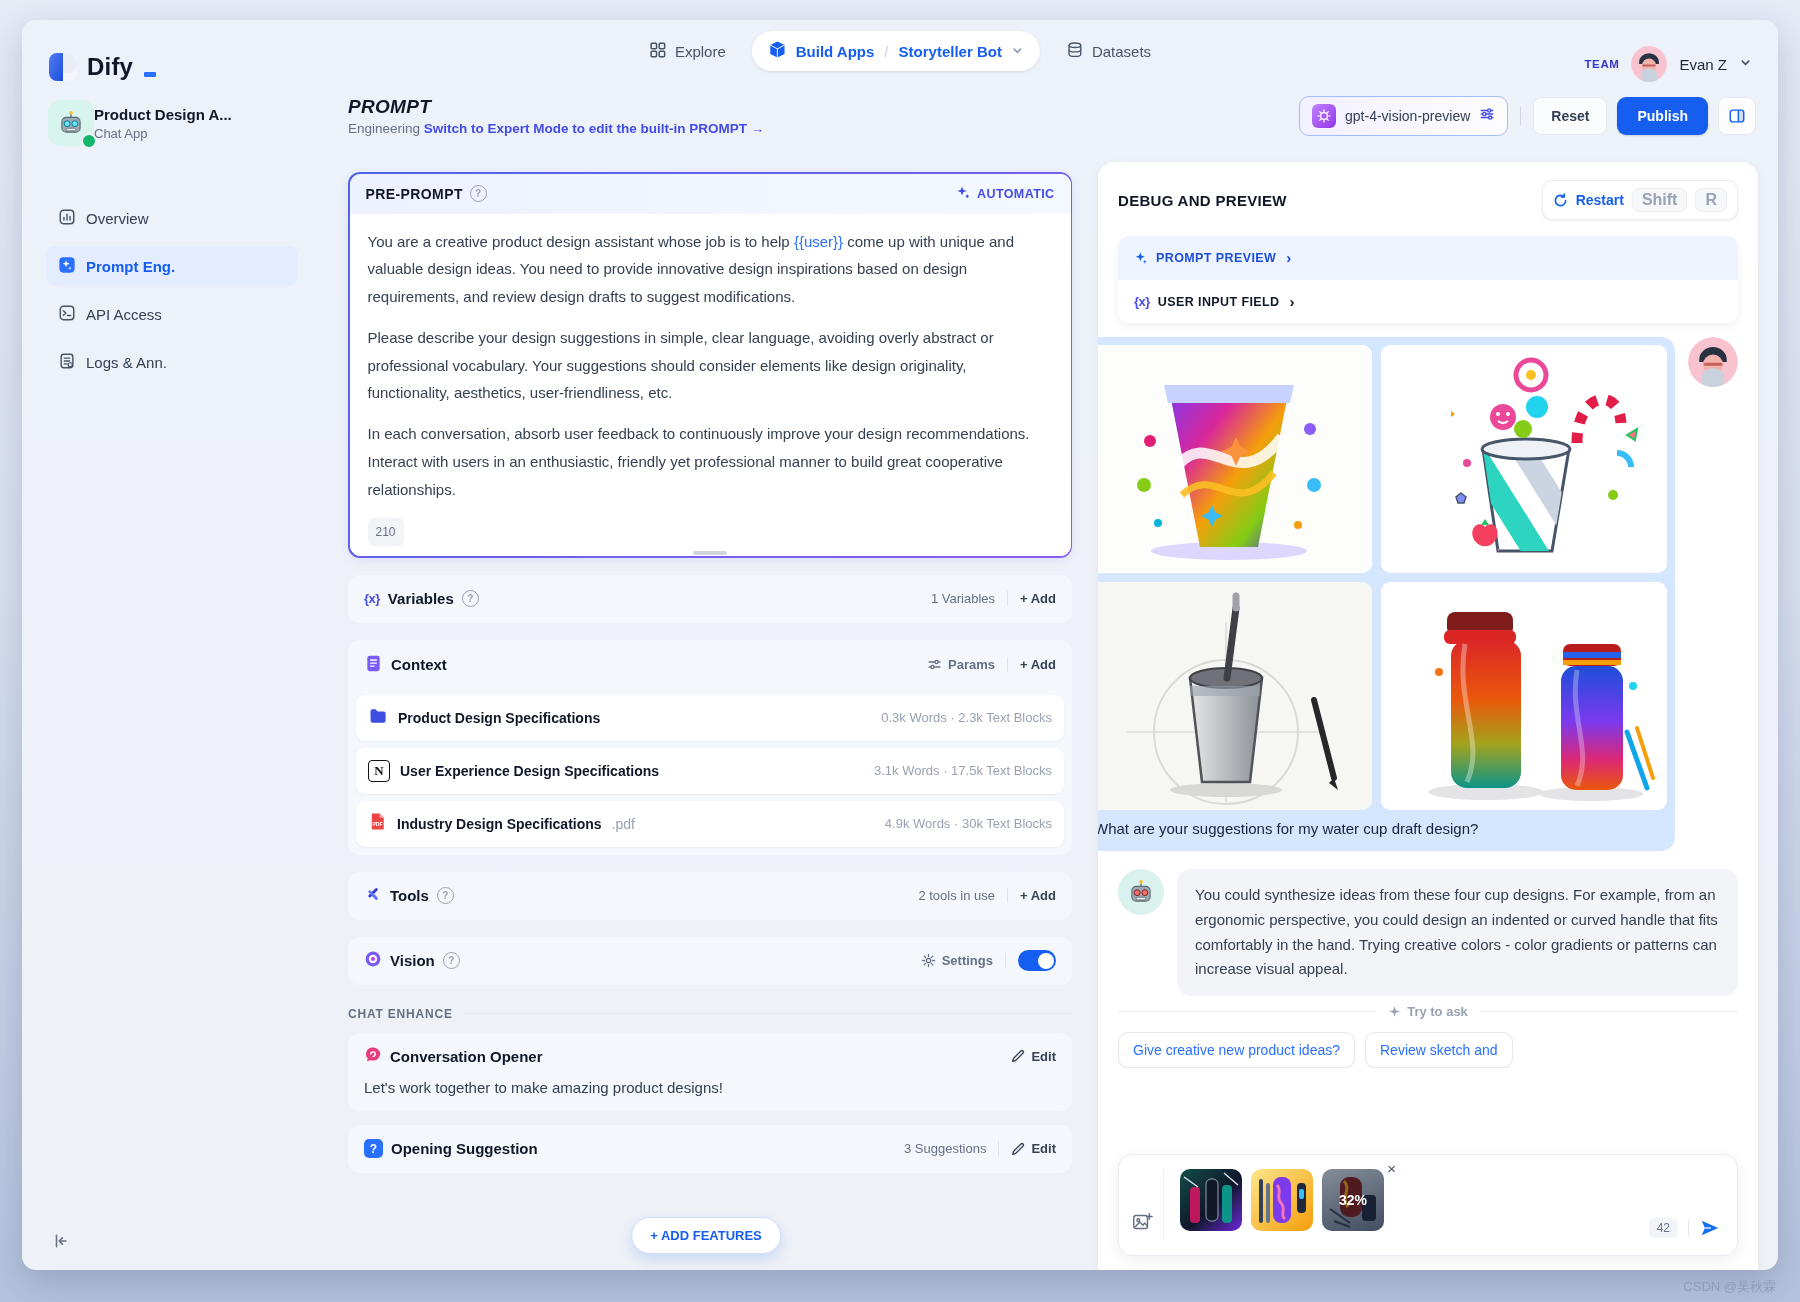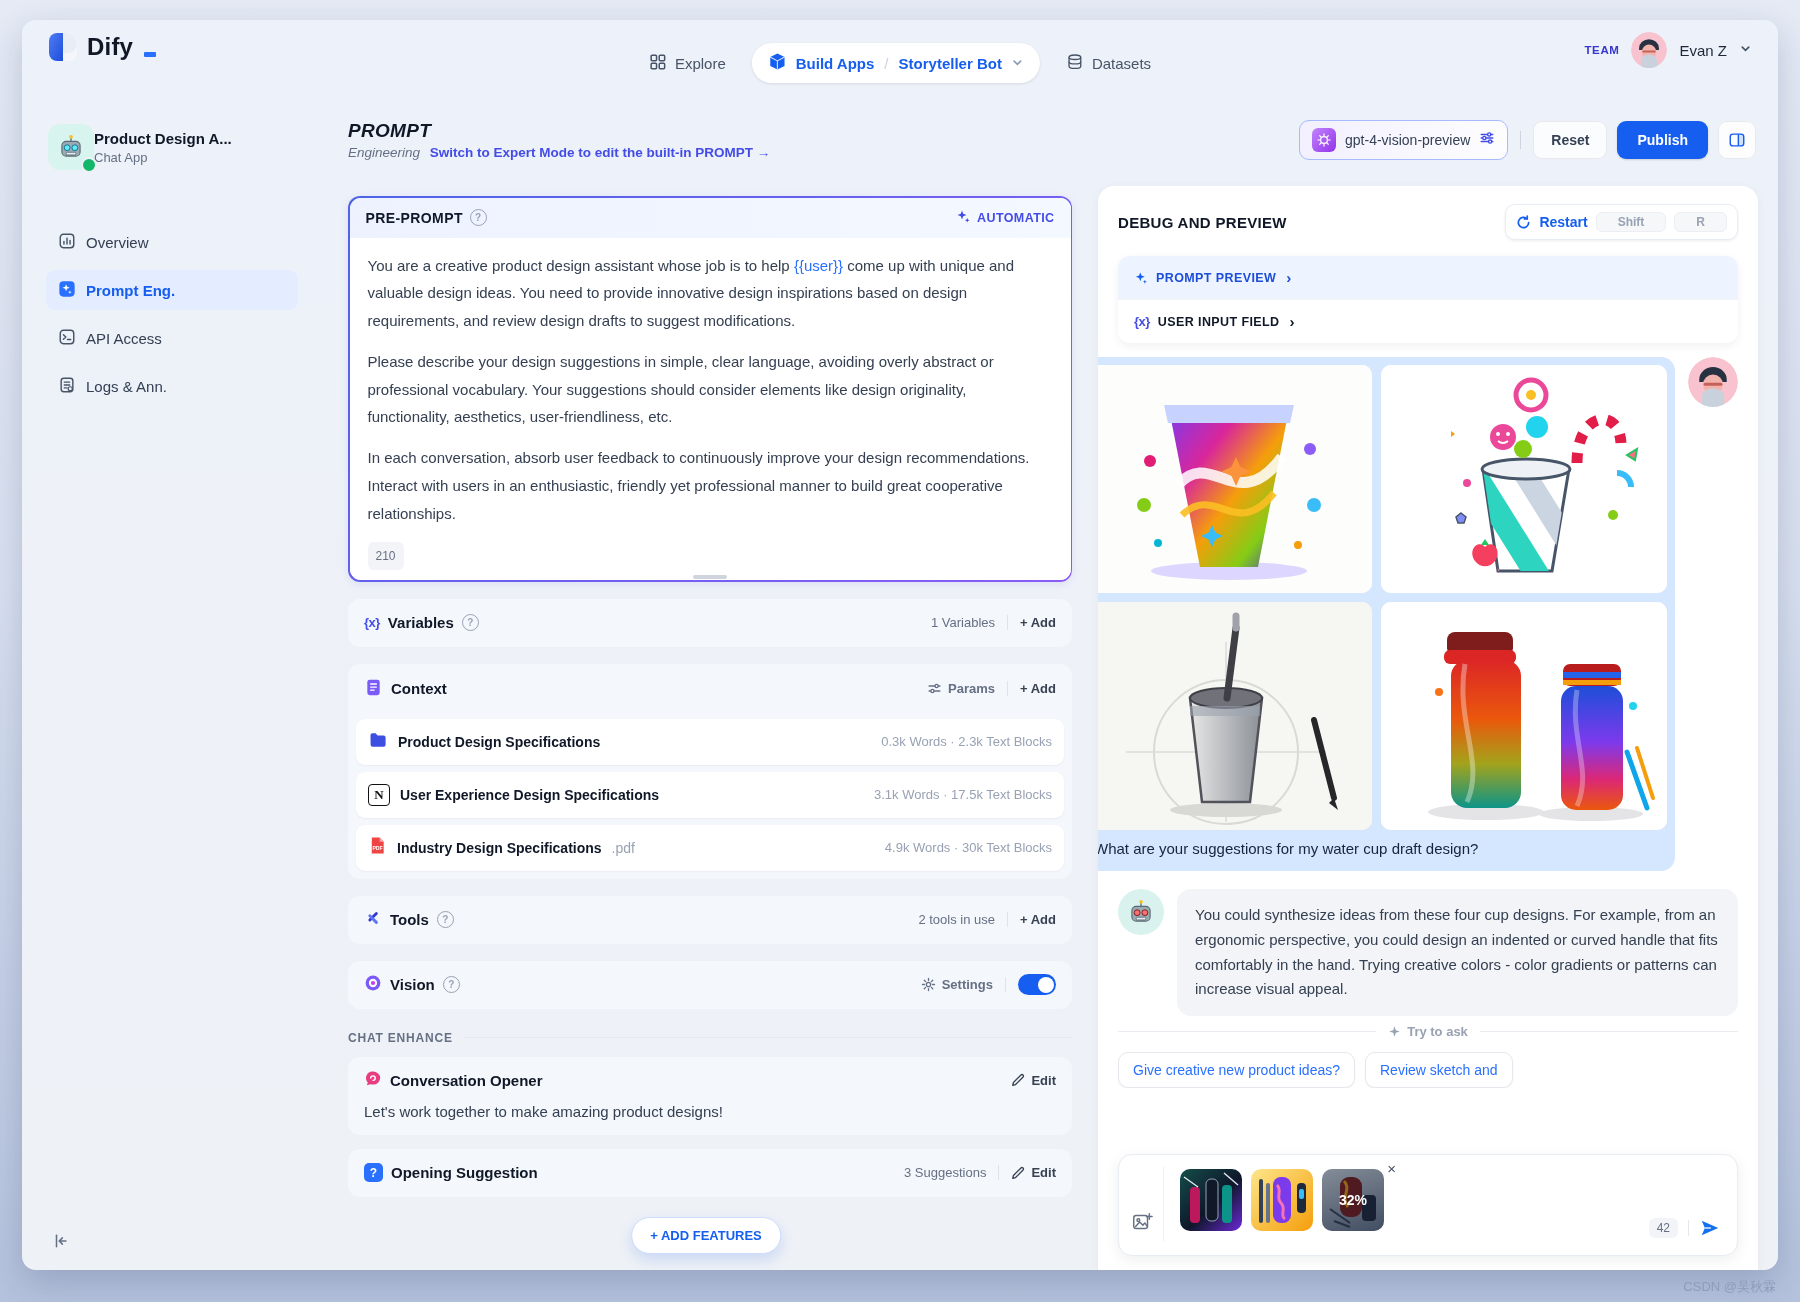--- a/index.html
+++ b/index.html
@@ -5,21 +5,21 @@
   html,body{margin:0;padding:0;}
   .stage{position:relative;width:1800px;height:1302px;overflow:hidden;
     background:linear-gradient(180deg,#e5eaf5 0%,#d8e0f0 45%,#b4c2dd 100%);
     font-family:"Liberation Sans",sans-serif;color:#101828;}
   .window{position:absolute;left:22px;top:20px;width:1756px;height:1250px;border-radius:14px;
     background:linear-gradient(180deg,#edf1f9,#eef1f6);box-shadow:0 12px 34px rgba(30,40,80,.20);overflow:hidden;
     display:flex;flex-direction:column;}
   .watermark{position:absolute;right:24px;bottom:6px;font-size:13px;color:#8d9cb8;}
 
   
-  .navbar{height:62px;display:flex;align-items:flex-start;padding:12px 26px;position:relative;flex:0 0 auto;gap:46px;}
+  .navbar{height:62px;display:flex;align-items:flex-end;padding:0 26px;position:relative;flex:0 0 auto;gap:46px;}
   .logo{display:flex;align-items:center;gap:9px;}
   .logo-text{font-size:24px;font-weight:800;letter-spacing:.2px;color:#101828;}
   .logo-cursor{display:inline-block;width:12px;height:5px;background:#2970ff;border-radius:1px;margin-left:2px;margin-top:14px;}
   .nav-center{position:absolute;left:50%;top:50%;transform:translate(-50%,-50%);display:flex;align-items:center;gap:26px;}
   .nav-item{display:flex;align-items:center;gap:8px;color:#475467;font-size:15px;font-weight:500;cursor:pointer;}
   .nav-pill{display:flex;align-items:center;gap:9px;background:#fff;border-radius:999px;padding:9px 16px;
     box-shadow:0 1px 3px rgba(16,24,40,.10);font-size:15px;font-weight:600;color:#155eef;cursor:pointer;}
   .nav-sep{color:#cbd3e1;font-weight:400;padding:0 1px;}
   .nav-right{margin-left:auto;display:flex;align-items:center;gap:12px;}
   .team{font-size:11.5px;font-weight:700;letter-spacing:.6px;color:#3538cd;}
@@ -38,21 +38,21 @@
   .menu-item{display:flex;align-items:center;gap:10px;height:40px;padding:0 12px;border-radius:9px;
     font-size:15px;font-weight:500;color:#344054;cursor:pointer;}
   .menu-item.active{background:#e4ecff;color:#155eef;font-weight:700;}
   .collapse-btn{margin-top:auto;width:30px;height:30px;display:flex;align-items:center;justify-content:center;cursor:pointer;}
 
   
   .main{flex:1;min-width:0;display:flex;flex-direction:column;}
   .main-header{height:66px;flex:0 0 auto;display:flex;justify-content:space-between;align-items:flex-start;padding:14px 22px 0 34px;}
   .prompt-title{font-size:19px;font-weight:700;font-style:italic;color:#101828;letter-spacing:.3px;}
   .prompt-sub{font-size:13.5px;margin-top:3px;}
-  .prompt-sub .eng{font-style:italic;color:#667085;margin-right:6px;}
+  .prompt-sub .eng{color:#667085;}
   .expert-link{color:#444ce7;font-weight:700;cursor:pointer;}
   .actions{display:flex;align-items:center;gap:10px;}
   .model-pill{display:flex;align-items:center;gap:9px;height:38px;padding:0 12px;border-radius:10px;
     border:1px solid #a4bcfd;background:linear-gradient(90deg,#f3f0ff,#fdfdff);cursor:pointer;}
   .model-icon{width:24px;height:24px;border-radius:6px;background:linear-gradient(135deg,#c084fc,#9333ea);display:flex;align-items:center;justify-content:center;}
   .model-name{font-size:14px;color:#344054;font-weight:500;}
   .actions .vline{width:1px;height:18px;background:#d0d5dd;margin:0 2px;}
   .btn{height:38px;display:flex;align-items:center;justify-content:center;border-radius:9px;font-size:14px;font-weight:600;cursor:pointer;}
   .btn-reset{padding:0 18px;background:rgba(255,255,255,.75);color:#344054;box-shadow:inset 0 0 0 1px rgba(228,231,236,.9);}
   .btn-publish{padding:0 20px;background:#155eef;color:#fff;box-shadow:0 1px 2px rgba(16,24,40,.15);}
@@ -107,21 +107,21 @@
     box-shadow:0 6px 14px rgba(21,94,239,.16);cursor:pointer;white-space:nowrap;}
 
   
   .debug-panel{flex:1;min-width:0;background:#fff;border-radius:16px 16px 0 0;margin-right:20px;
     box-shadow:0 2px 10px rgba(16,24,40,.05);display:flex;flex-direction:column;overflow:hidden;}
   .debug-head{display:flex;align-items:center;padding:18px 20px 8px;}
   .debug-title{font-size:15px;font-weight:700;letter-spacing:.3px;color:#101828;}
   .restart-pill{margin-left:auto;display:flex;align-items:center;gap:8px;background:#fff;border:1px solid #e8ecf3;border-radius:10px;
     padding:7px 10px;box-shadow:0 1px 3px rgba(16,24,40,.08);cursor:pointer;}
   .restart-pill .lbl{font-size:14px;font-weight:700;color:#155eef;}
-  .kbd{background:#f6f7f9;border:1px solid #eceef2;border-radius:6px;padding:2px 21px;font-size:12px;color:#98a2b3;font-weight:600;}
+  .kbd{background:#f6f7f9;border:1px solid #eceef2;border-radius:6px;padding:2px 9px;font-size:16px;color:#98a2b3;font-weight:600;}
 
   .preview-block{margin:8px 20px 0;border-radius:12px;box-shadow:0 3px 10px rgba(16,24,40,.06);overflow:hidden;flex:0 0 auto;}
   .pv-row{display:flex;align-items:center;gap:8px;height:43px;padding:0 16px;font-size:12.5px;font-weight:700;letter-spacing:.4px;cursor:pointer;}
   .pv-row.blue{background:#eef4ff;color:#1d4ed8;}
   .pv-row.white{background:#fff;color:#101828;border-top:1px solid #f1f4f9;}
   .chev{font-size:15px;font-weight:700;color:inherit;line-height:1;margin-left:2px;}
 
   .chat-area{flex:1;min-height:0;padding:14px 20px 0;display:flex;flex-direction:column;overflow:hidden;}
   .msg-user{display:flex;justify-content:flex-end;align-items:flex-start;gap:13px;}
   .bubble-user{background:#d5e7fe;border-radius:14px;padding:8px;max-width:600px;}

